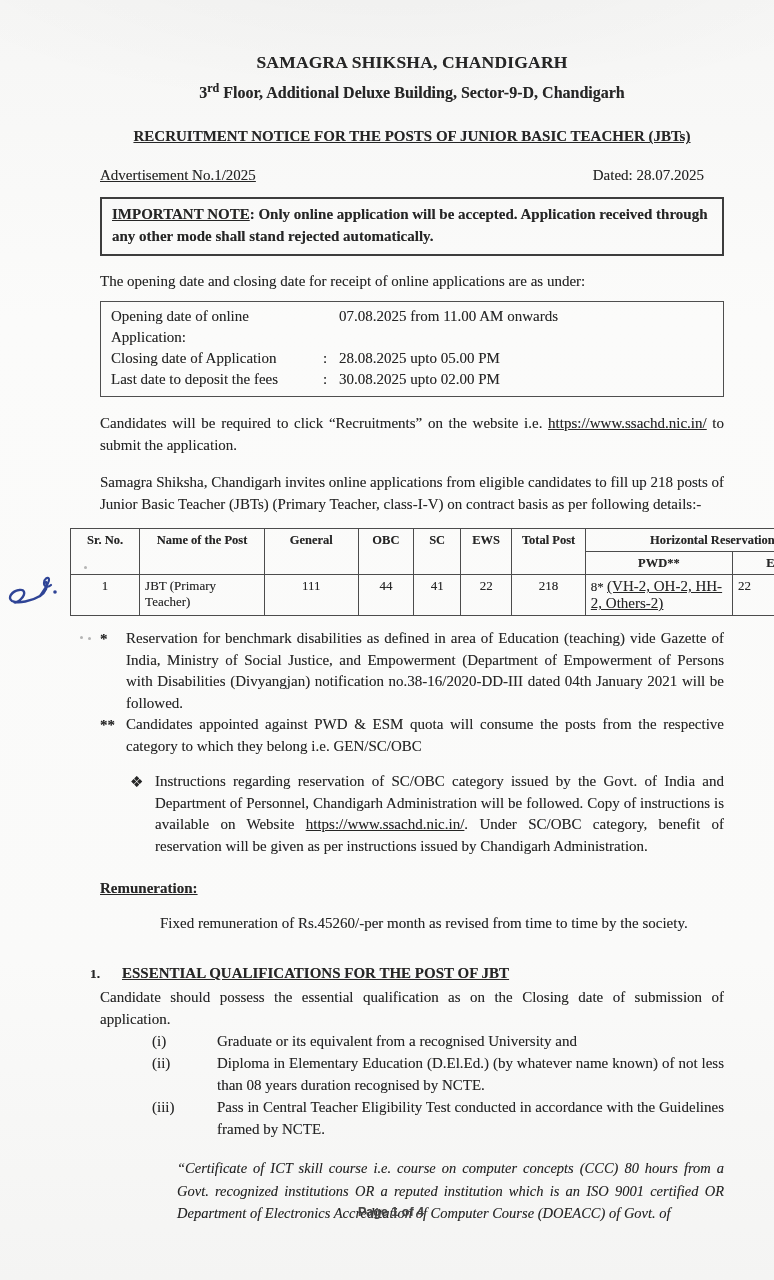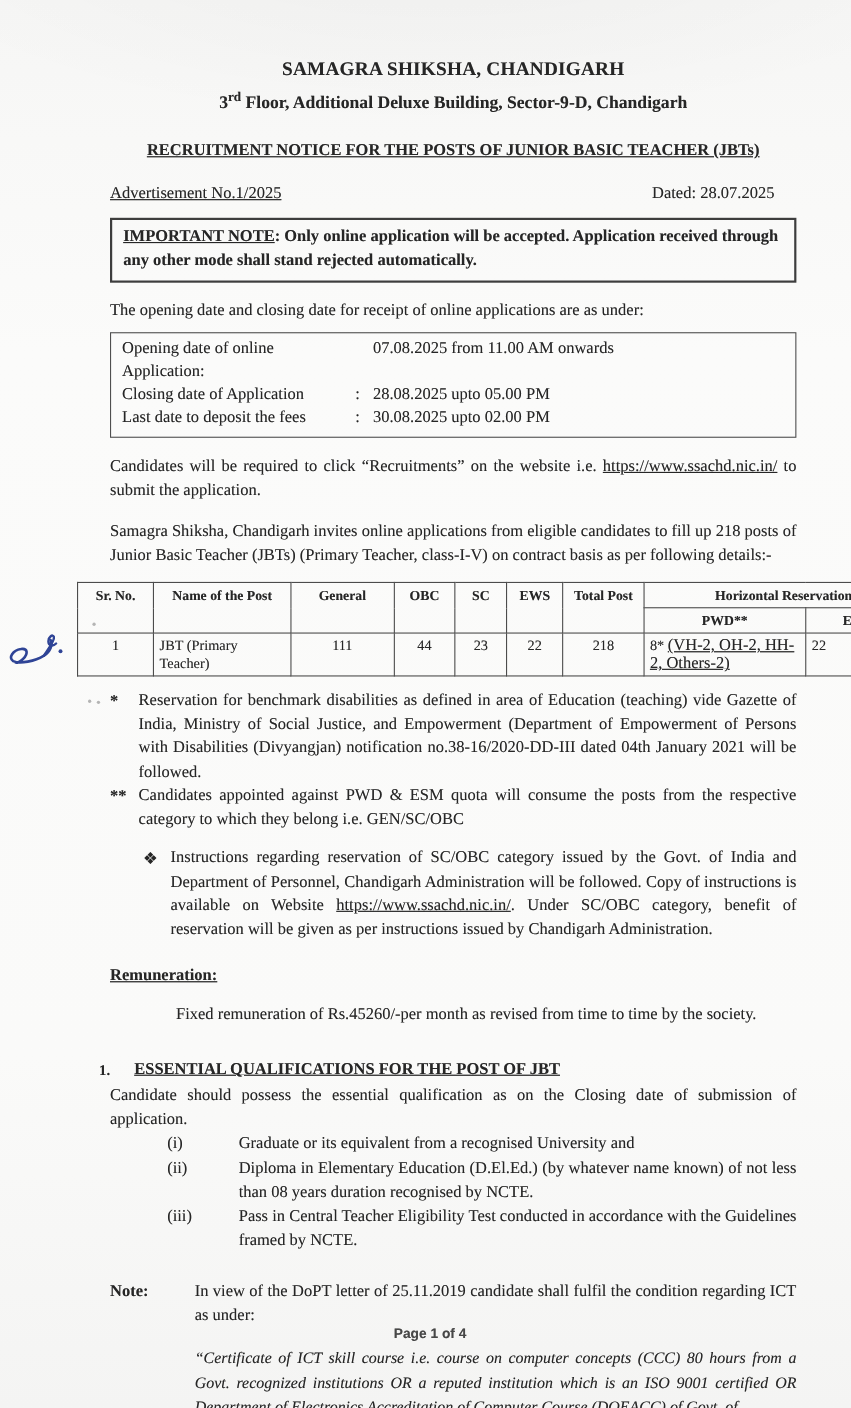--- a/index.html
+++ b/index.html
@@ -135,21 +135,21 @@
       </tr>
       <tr>
         <th class="c">PWD**</th>
         <th class="c">ESM**</th>
       </tr>
       <tr>
         <td class="num">1</td>
         <td>JBT (Primary Teacher)</td>
         <td class="num">111</td>
         <td class="num">44</td>
-        <td class="num">23</td>
+        <td class="num">41</td>
         <td class="num">22</td>
         <td class="num">218</td>
         <td><span>8*</span> <span class="pwd-small">(VH-2, OH-2, HH-2, Others-2)</span></td>
         <td>22</td>
       </tr>
     </tbody>
       </table>
 
     <div class="note-grid">
       <span class="mark">*</span>
@@ -180,24 +180,20 @@
     </div>
     <div class="qual-item">
       <span>(ii)</span>
       <span class="txt">Diploma in Elementary Education (D.El.Ed.) (by whatever name known) of not less than 08 years duration recognised by NCTE.</span>
     </div>
     <div class="qual-item">
       <span>(iii)</span>
       <span class="txt">Pass in Central Teacher Eligibility Test conducted in accordance with the Guidelines framed by NCTE.</span>
     </div>
 
-    <div class="note-row">
-      <span class="lbl">Note:</span>
-      <span class="txt">In view of the DoPT letter of 25.11.2019 candidate shall fulfil the condition regarding ICT as under:</span>
-    </div>
 
     <div class="quote">“Certificate of ICT skill course i.e. course on computer concepts (CCC) 80 hours from a Govt. recognized institutions OR a reputed institution which is an ISO 9001 certified OR Department of Electronics Accreditation of Computer Course (DOEACC) of Govt. of</div>
 
   </div>
 
   <div class="footer">Page 1 of 4</div>
 
 </div>
 
 </body></html>

